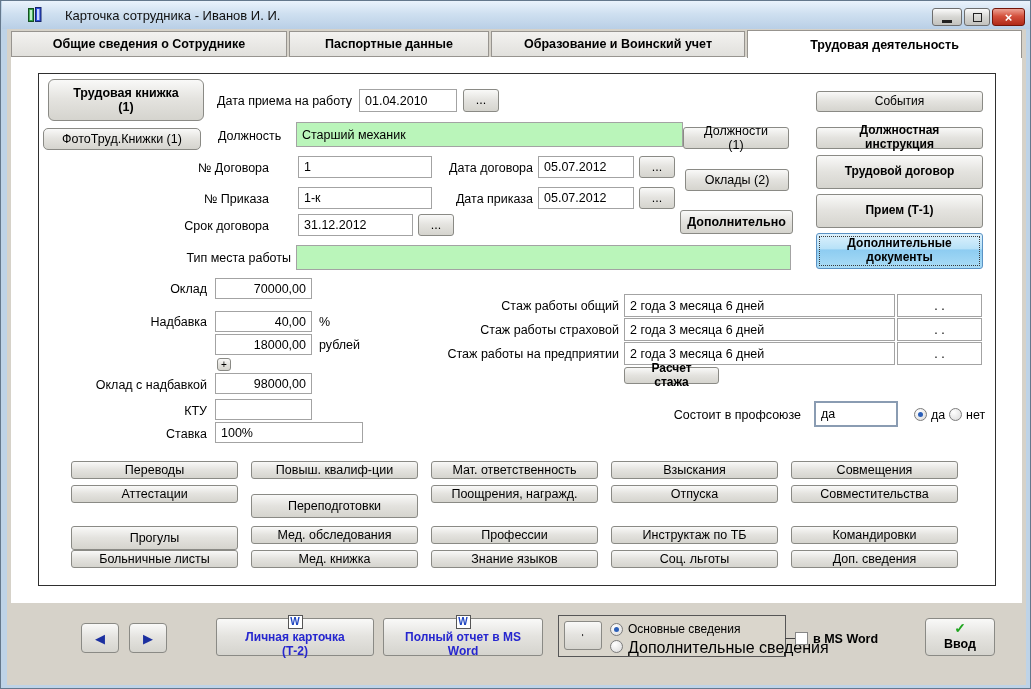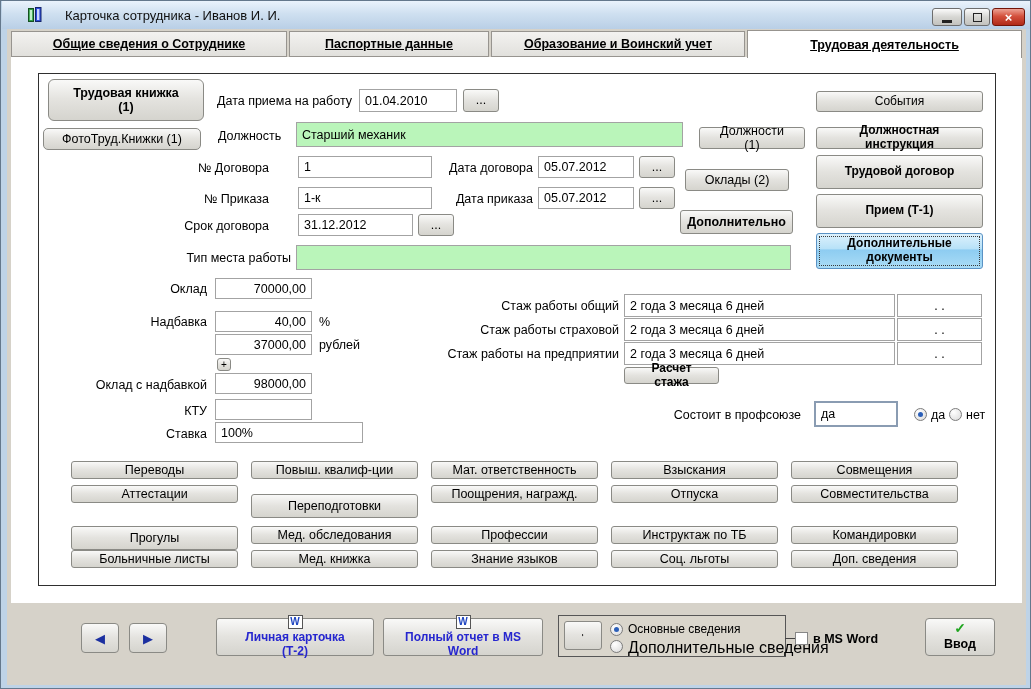--- a/index.html
+++ b/index.html
@@ -19,21 +19,21 @@
             justify-content:center; z-index:5; cursor:default; }
   .winbtn.close { background:linear-gradient(#eda395,#d4513d 45%,#b02a18); border-color:#731408;
                   color:#fff; font-weight:bold; font-size:13px; }
   .glyph-min { width:10px; height:3px; background:#222; margin-top:8px; }
   .glyph-max { width:9px; height:9px; border:1px solid #222; background:transparent; }
 
   
   .client { position:absolute; left:6px; top:28px; width:1019px; height:656px; background:#d6d2c9; z-index:0; }
   .tab { position:absolute; top:30px; height:26px; background:linear-gradient(#f3f2f0,#e1e0dc);
          border:1px solid #97948f; display:flex; align-items:center; justify-content:center;
-         font-weight:bold; z-index:2; cursor:default;text-decoration:underline; }
+         font-weight:bold; z-index:2; cursor:default; }
   .tab.active { top:29px; height:28px; background:#fff; border-bottom:none; z-index:3; }
   .page { position:absolute; left:10px; top:56px; width:1011px; height:546px; background:#fff; z-index:1; }
   .groupbox { position:absolute; left:37px; top:72px; width:958px; height:513px; border:1px solid #2f2f2f; z-index:2; }
 
   
   .btn { position:absolute; display:flex; align-items:center; justify-content:center; text-align:center;
          background:linear-gradient(#f9f9f8,#e4e3df 48%,#d5d4ce); border:1px solid #8a8a85; border-radius:3px;
          font-size:12.5px; z-index:4; cursor:default; padding:0 17px; line-height:1.15; }
   .btn.bold { font-weight:bold; }
   .btn.small { font-size:12px; }
@@ -100,21 +100,21 @@
 
   <div class="btn bold" style="left:47px; top:78px; width:156px; height:42px; border-radius:6px;">Трудовая книжка (1)</div>
   <div class="btn" style="left:42px; top:127px; width:158px; height:22px; border-radius:5px;">ФотоТруд.Книжки (1)</div>
 
   <span class="lbl r" style="left:181px; top:93px; width:170px;">Дата приема на работу</span>
   <div class="field" style="left:358px; top:88px; width:98px; height:23px;">01.04.2010</div>
   <div class="btn" style="left:462px; top:88px; width:26px; height:23px;">...</div>
 
   <span class="lbl" style="left:217px; top:128px;">Должность</span>
   <div class="field green" style="left:295px; top:121px; width:387px; height:25px;">Старший механик</div>
-  <div class="btn" style="left:682px; top:126px; width:106px; height:22px;margin-left:16px;">Должности (1)</div>
+  <div class="btn" style="left:682px; top:126px; width:106px; height:22px;">Должности (1)</div>
 
   <span class="lbl r" style="left:188px; top:160px; width:80px;">№ Договора</span>
   <div class="field" style="left:297px; top:155px; width:134px; height:22px;">1</div>
   <span class="lbl r" style="left:442px; top:160px; width:90px;">Дата договора</span>
   <div class="field" style="left:537px; top:155px; width:96px; height:22px;">05.07.2012</div>
   <div class="btn" style="left:638px; top:155px; width:24px; height:22px;">...</div>
 
   <span class="lbl r" style="left:188px; top:191px; width:80px;">№ Приказа</span>
   <div class="field" style="left:297px; top:186px; width:134px; height:22px;">1-к</div>
   <span class="lbl r" style="left:442px; top:191px; width:90px;">Дата приказа</span>
@@ -134,21 +134,21 @@
   <div class="btn small bold" style="left:815px; top:126px; width:167px; height:22px;">Должностная инструкция</div>
   <div class="btn small bold" style="left:815px; top:154px; width:167px; height:34px;">Трудовой договор</div>
   <div class="btn small bold" style="left:815px; top:193px; width:167px; height:34px;">Прием (Т-1)</div>
   <div class="btn small blue" style="left:815px; top:232px; width:167px; height:36px;">Дополнительные документы</div>
 
   <span class="lbl r" style="left:106px; top:281px; width:100px;">Оклад</span>
   <div class="field num" style="left:214px; top:277px; width:97px; height:21px;">70000,00</div>
   <span class="lbl r" style="left:106px; top:314px; width:100px;">Надбавка</span>
   <div class="field num" style="left:214px; top:310px; width:97px; height:21px;">40,00</div>
   <span class="lbl" style="left:318px; top:314px;">%</span>
-  <div class="field num" style="left:214px; top:333px; width:97px; height:21px;">37000,00</div>
+  <div class="field num" style="left:214px; top:333px; width:97px; height:21px;">18000,00</div>
   <span class="lbl" style="left:318px; top:337px;">рублей</span>
   <div class="btn" style="left:216px; top:357px; width:14px; height:13px; font-size:10px; padding:0;">+</div>
   <span class="lbl r" style="left:76px; top:377px; width:130px;">Оклад с надбавкой</span>
   <div class="field num" style="left:214px; top:372px; width:97px; height:21px;">98000,00</div>
   <span class="lbl r" style="left:146px; top:403px; width:60px;">КТУ</span>
   <div class="field" style="left:214px; top:398px; width:97px; height:21px;"></div>
   <span class="lbl r" style="left:126px; top:426px; width:80px;">Ставка</span>
   <div class="field" style="left:214px; top:421px; width:148px; height:21px;">100%</div>
 
   <span class="lbl r" style="left:418px; top:298px; width:200px;">Стаж работы общий</span>

